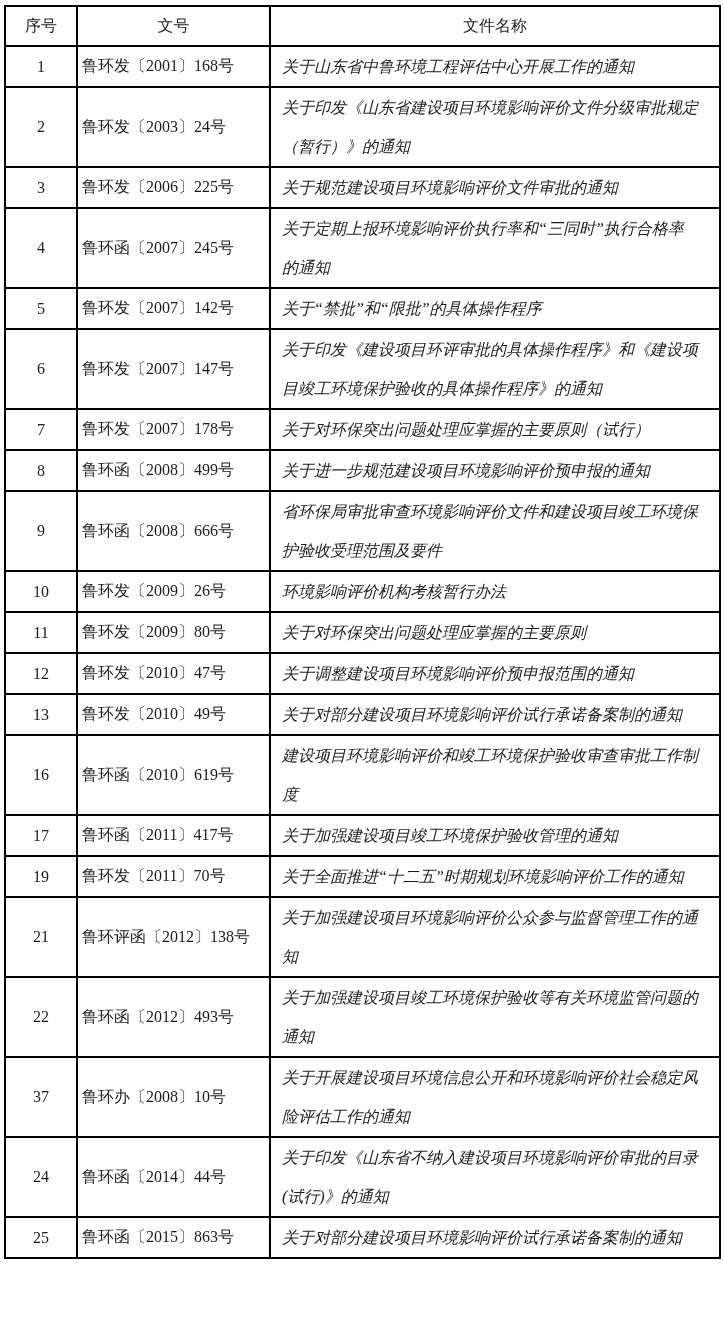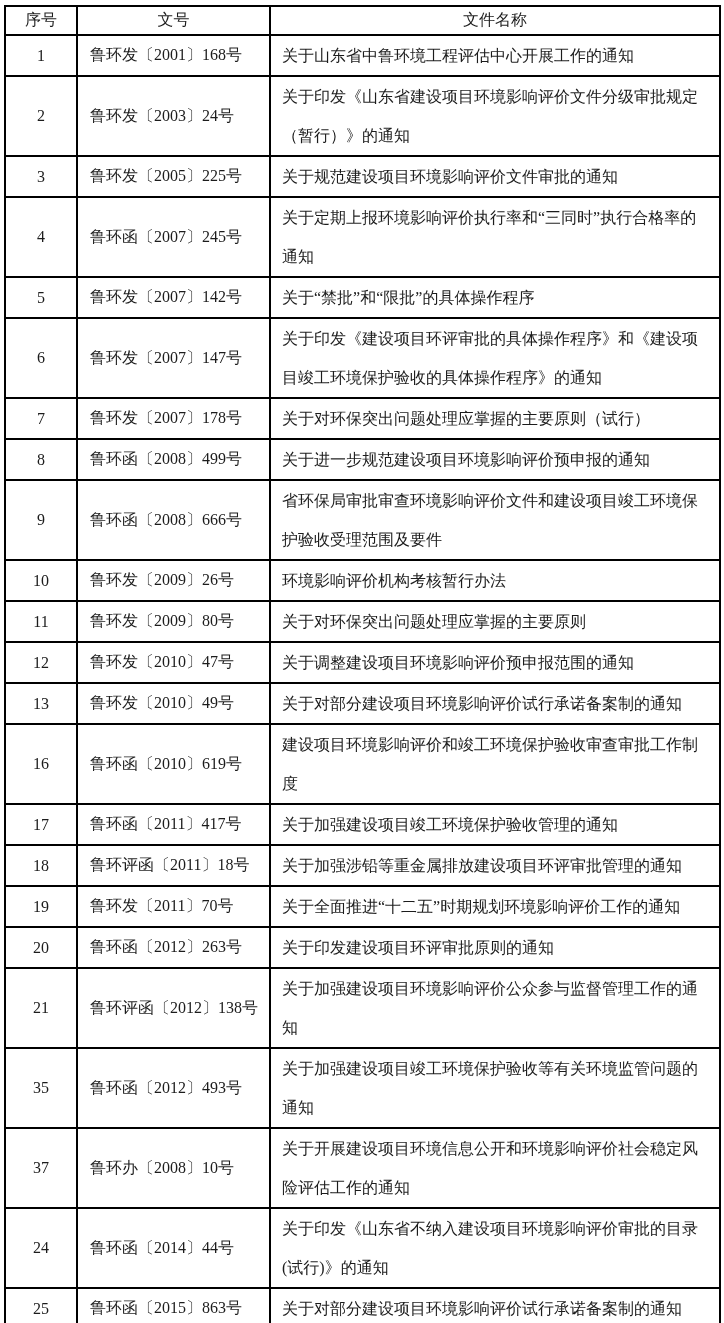--- a/index.html
+++ b/index.html
@@ -27,34 +27,35 @@
   .doc-table col.c-name { width: 450px; }
   .doc-table th, .doc-table td {
     border: 2px solid #000000;
     font-size: 16px;
     font-weight: normal;
     color: #1c1c1c;
     padding: 0;
     vertical-align: middle;
     overflow: hidden;
   }
-  .doc-table th { height: 29px; text-align: center; }
+  .doc-table th { height: 40px; text-align: center; }
   tr.r-single { height: 40px; }
   tr.r-tall   { height: 79px; }
   td.cell-no  { text-align: center; }
   td.cell-doc {
     text-align: left;
-    padding-left: 12px;
+    padding-left: 4px;
     white-space: nowrap;
   }
   td.cell-name {
     text-align: left;
     padding-left: 11px;
     padding-right: 20px;
     line-height: 39px;
+    font-style: italic;
   }
 </style>
 </head>
 <body>
 
 <div class="page">
   <table class="doc-table">
     <colgroup>
       <col class="c-no">
         <col class="c-doc">
@@ -73,21 +74,21 @@
         <td class="cell-doc">鲁环发〔2001〕168号</td>
         <td class="cell-name">关于山东省中鲁环境工程评估中心开展工作的通知</td>
       </tr>
       <tr class="r-tall">
         <td class="cell-no">2</td>
         <td class="cell-doc">鲁环发〔2003〕24号</td>
         <td class="cell-name">关于印发《山东省建设项目环境影响评价文件分级审批规定（暂行）》的通知</td>
       </tr>
       <tr class="r-single">
         <td class="cell-no">3</td>
-        <td class="cell-doc">鲁环发〔2005〕225号</td>
+        <td class="cell-doc">鲁环发〔2006〕225号</td>
         <td class="cell-name">关于规范建设项目环境影响评价文件审批的通知</td>
       </tr>
       <tr class="r-tall">
         <td class="cell-no">4</td>
         <td class="cell-doc">鲁环函〔2007〕245号</td>
         <td class="cell-name">关于定期上报环境影响评价执行率和“三同时”执行合格率的通知</td>
       </tr>
       <tr class="r-single">
         <td class="cell-no">5</td>
         <td class="cell-doc">鲁环发〔2007〕142号</td>
@@ -137,41 +138,31 @@
         <td class="cell-no">16</td>
         <td class="cell-doc">鲁环函〔2010〕619号</td>
         <td class="cell-name">建设项目环境影响评价和竣工环境保护验收审查审批工作制度</td>
       </tr>
       <tr class="r-single">
         <td class="cell-no">17</td>
         <td class="cell-doc">鲁环函〔2011〕417号</td>
         <td class="cell-name">关于加强建设项目竣工环境保护验收管理的通知</td>
       </tr>
       <tr class="r-single">
-        <td class="cell-no">18</td>
-        <td class="cell-doc">鲁环评函〔2011〕18号</td>
-        <td class="cell-name">关于加强涉铅等重金属排放建设项目环评审批管理的通知</td>
-      </tr>
-      <tr class="r-single">
         <td class="cell-no">19</td>
         <td class="cell-doc">鲁环发〔2011〕70号</td>
         <td class="cell-name">关于全面推进“十二五”时期规划环境影响评价工作的通知</td>
-      </tr>
-      <tr class="r-single">
-        <td class="cell-no">20</td>
-        <td class="cell-doc">鲁环函〔2012〕263号</td>
-        <td class="cell-name">关于印发建设项目环评审批原则的通知</td>
       </tr>
       <tr class="r-single">
         <td class="cell-no">21</td>
         <td class="cell-doc">鲁环评函〔2012〕138号</td>
         <td class="cell-name">关于加强建设项目环境影响评价公众参与监督管理工作的通知</td>
       </tr>
       <tr class="r-tall">
-        <td class="cell-no">35</td>
+        <td class="cell-no">22</td>
         <td class="cell-doc">鲁环函〔2012〕493号</td>
         <td class="cell-name">关于加强建设项目竣工环境保护验收等有关环境监管问题的通知</td>
       </tr>
       <tr class="r-tall">
         <td class="cell-no">37</td>
         <td class="cell-doc">鲁环办〔2008〕10号</td>
         <td class="cell-name">关于开展建设项目环境信息公开和环境影响评价社会稳定风险评估工作的通知</td>
       </tr>
       <tr class="r-tall">
         <td class="cell-no">24</td>

